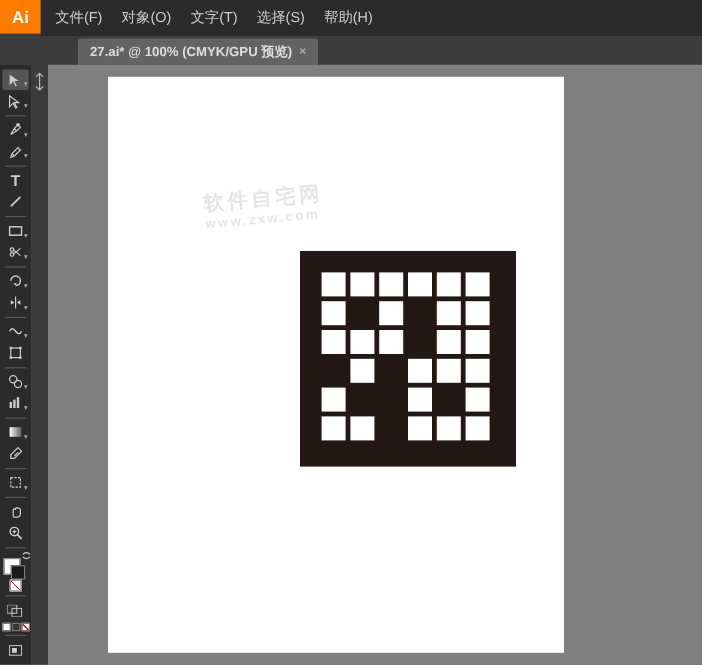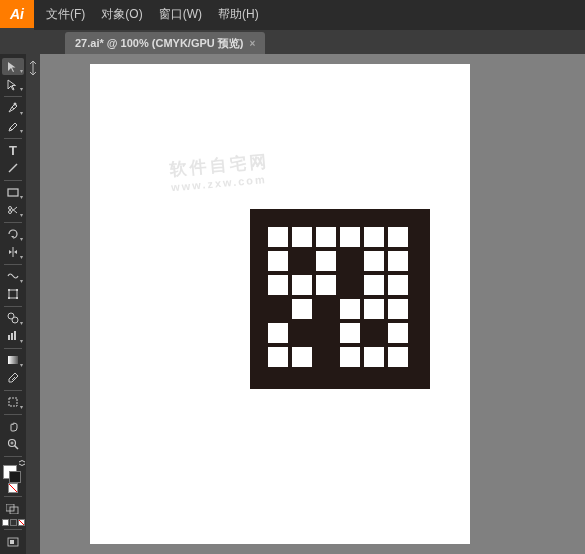--- a/index.html
+++ b/index.html
@@ -25,21 +25,20 @@
     #ai-logo {
       width: 34px;
       height: 28px;
       background: #FF7C00;
       display: flex;
       align-items: center;
       justify-content: center;
       color: white;
       font-weight: bold;
       font-size: 14px;
-      font-style: italic;
     }
     #menu-bar {
       display: flex;
       align-items: center;
       height: 28px;
       background: #2b2b2b;
       flex: 1;
       padding: 16px 4px;
     }
     .menu-item {
@@ -205,21 +204,22 @@
 </head>
 <body>
 
 <div id="title-bar">
   <div id="ai-logo">
     <span>Ai</span>
   </div>
   <div id="menu-bar">
     <div class="menu-item">文件(F)</div>
     <div class="menu-item">对象(O)</div>
-    <div class="menu-item">窗口(W)</div>
+    <div class="menu-item">文字(T)</div>
+    <div class="menu-item">选择(S)</div>
     <div class="menu-item">帮助(H)</div>
   </div>
 </div>
 
 <div id="tab-bar">
   <div class="tab">
     <span>27.ai* @ 100% (CMYK/GPU 预览)</span>
     <span class="close-btn">×</span>
   </div>
 </div>

